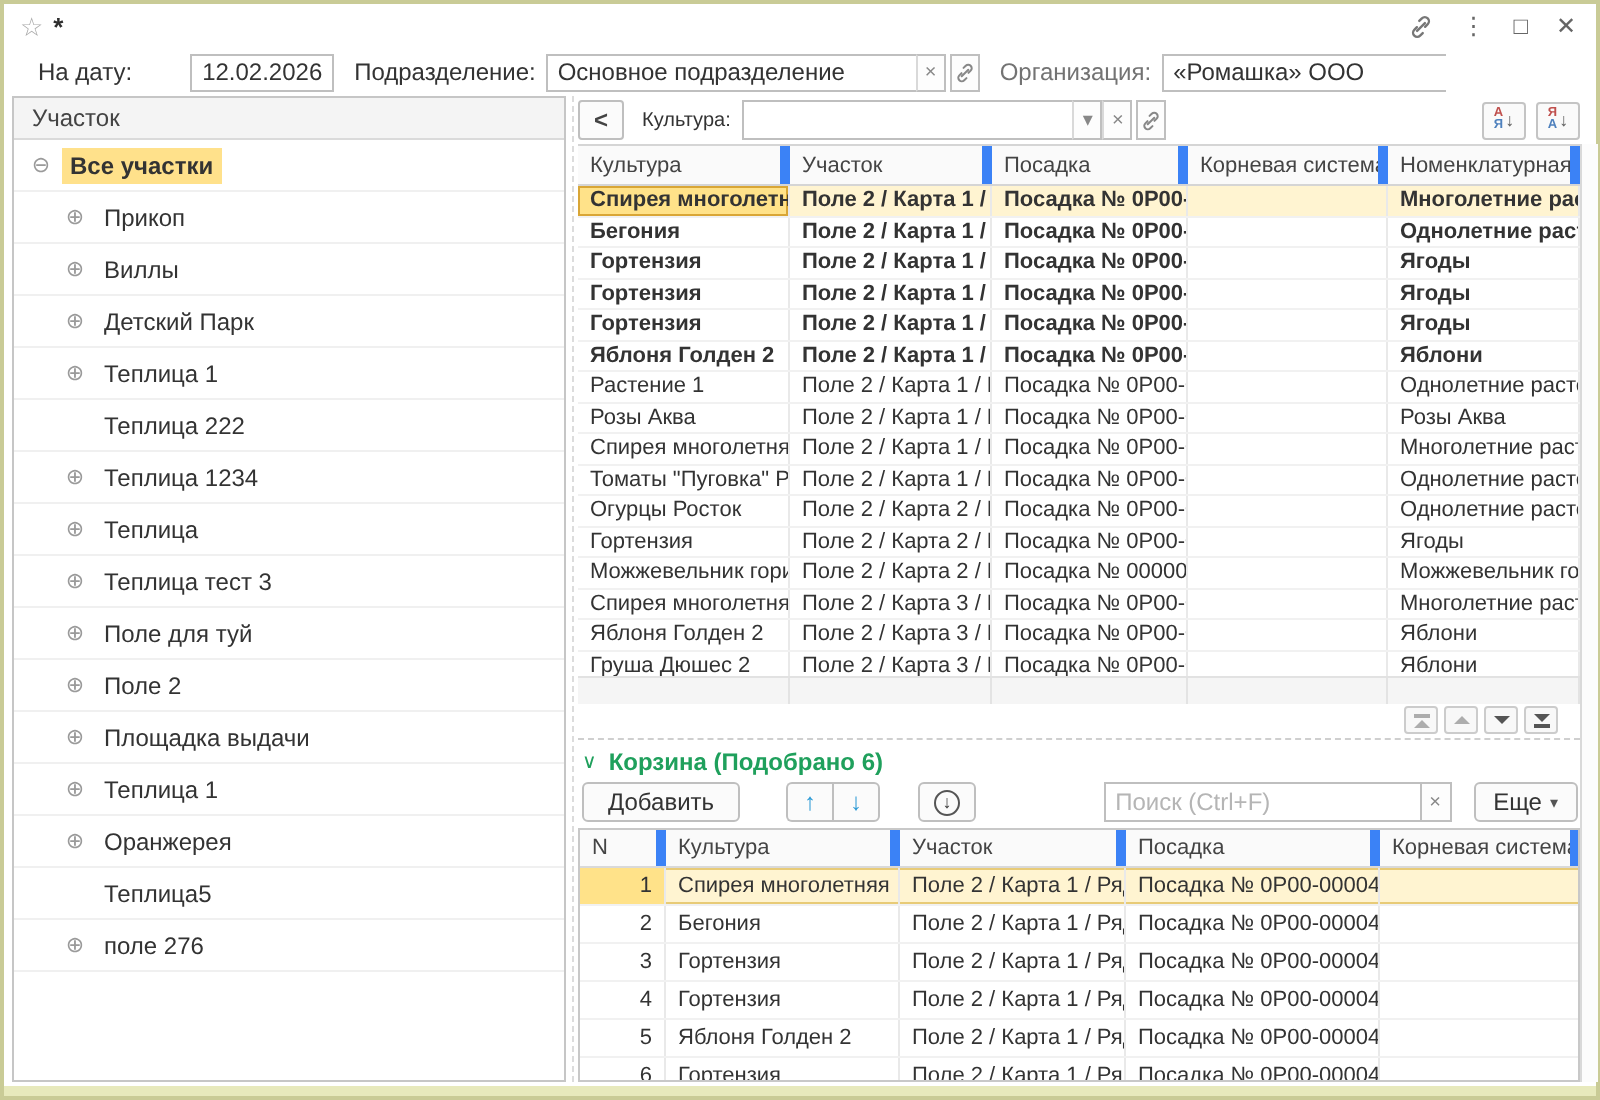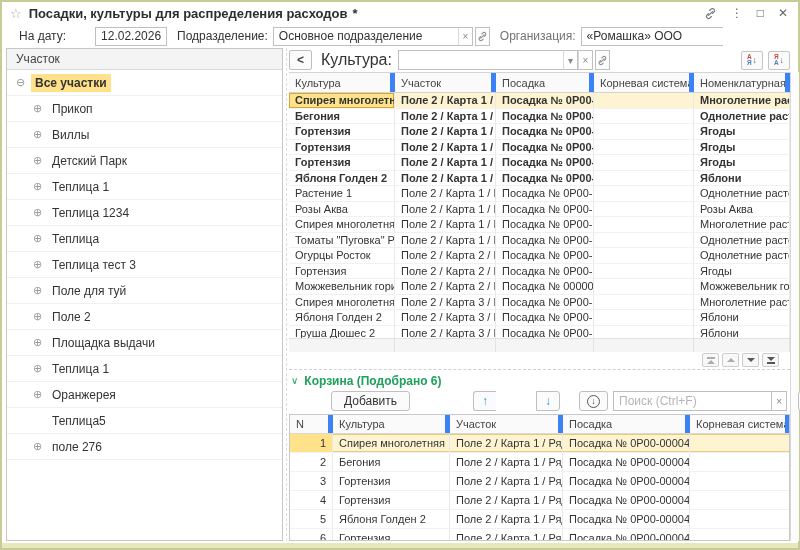--- a/index.html
+++ b/index.html
@@ -40,21 +40,21 @@
   .t-label { padding:2px 4px; white-space:nowrap; }
   .tree-item.selected .t-label { background:#FFE18B; font-weight:bold; }
 
   
   .v-splitter { position:absolute; left:284px; top:46px; bottom:7px; border-left:1px dashed #DCDCDC; }
   .right-panel { position:absolute; left:287px; top:46px; width:501px; bottom:7px; display:flex; flex-direction:column; }
   .rp-track { position:absolute; left:788px; top:70px; bottom:7px; width:9px; border-left:1px solid #D9D9D9; background:#FCFCFC; }
 
   .filter-row { height:24px; flex:none; display:flex; align-items:center; }
   .back-btn { width:23px; height:20px; border:1px solid #BFBFBF; border-radius:2px; background:#FBFBFB; display:flex; align-items:center; justify-content:center; font-size:12px; font-weight:bold; color:#444; }
-  .filter-lbl { font-size:16px; color:#333; margin:0 6px 0 9px; }
+  .filter-lbl { font-size:10px; color:#333; margin:0 6px 0 9px; }
   .combo { display:flex; height:20px; }
   .combo .inp { width:165px; height:20px; border-right:none; }
   .combo .mini { height:20px; }
   .sort-group { margin-left:auto; display:flex; gap:5px; }
   .sort-btn { width:22px; height:19px; border:1px solid #C4C4C4; border-radius:2px; background:#FAFAFA; display:flex; align-items:center; justify-content:center; gap:1px; }
   .sort-letters { display:flex; flex-direction:column; line-height:6px; font-size:6.5px; font-weight:bold; }
   .lt-red { color:#C0504D; } .lt-blue { color:#4F81BD; }
   .sort-arrow { font-size:9px; color:#666; }
 
   
@@ -78,21 +78,21 @@
   .tri { width:0; height:0; border-left:4px solid transparent; border-right:4px solid transparent; }
   .tri.up { border-bottom:4px solid #ADADAD; }
   .tri.down { border-top:4px solid #555; }
   .bar { width:8px; height:2px; background:#ADADAD; }
   .bar.dark { background:#555; }
 
   
   .basket-header { height:18px; flex:none; display:flex; align-items:center; gap:6px; padding:3px 2px 0 2px; font-size:12px; font-weight:bold; color:#1FA05C; }
   .chev { font-size:10px; font-weight:normal; }
   .basket-toolbar { height:26px; flex:none; display:flex; align-items:center; gap:5px; padding:3px 0 3px 2px; }
-  .btn { border:1px solid #BFBFBF; border-radius:3px; background:#FBFBFB; height:20px; font-size:12px; color:#333; padding:0 12px; display:flex; align-items:center; white-space:nowrap;margin-left:40px; }
+  .btn { border:1px solid #BFBFBF; border-radius:3px; background:#FBFBFB; height:20px; font-size:12px; color:#333; padding:0 12px; display:flex; align-items:center; white-space:nowrap; }
   .btn-pair { display:flex; margin-left:18px; }
   .btn-pair .btn { padding:0 8px; }
   .btn-pair .btn:first-child { border-radius:3px 0 0 3px; border-right:none; }
   .btn-pair .btn:last-child { border-radius:0 3px 3px 0; }
   .arrow-up { color:#2E9BD6; font-weight:bold; font-size:12px; }
   .arrow-dn { color:#2E9BD6; font-weight:bold; font-size:12px; }
   .btn-circle { margin-left:14px; padding:0 7px; }
   .circle { width:13px; height:13px; border:1px solid #555; border-radius:50%; display:flex; align-items:center; justify-content:center; font-size:9px; color:#444; }
   .search-wrap { margin-left:auto; display:flex; height:20px; }
   .search-wrap .inp { width:158px; height:20px; border-right:none; color:#000000; }
@@ -111,21 +111,20 @@
   .brow.selected { background:#FFF4D1; box-shadow:inset 0 1px 0 #E8CB77, inset 0 -1px 0 #E8CB77; }
   .brow.selected .bc.n { background:#FFE289; }
 </style>
 </head>
 <body>
 
 <div class="window">
 
   <div class="titlebar">
     <span class="star">☆</span>
-    <span class="title">Посадки, культуры для распределения расходов</span>
     <span class="modified">*</span>
     <span class="tb-icons">
       <span class="ic">
         <svg class="chain" width="13" height="13" viewBox="0 0 12 12">
             <path d="M4.2 7.8 L7.8 4.2 M5.2 3.2 l1.2-1.2 a1.9 1.9 0 0 1 2.7 2.7 L7.9 5.9 M6.8 8.8 L5.6 10 a1.9 1.9 0 0 1 -2.7-2.7 l1.2-1.2" fill="none" stroke="#777" stroke-width="1.1" stroke-linecap="round"></path>
           </svg>
       </span>
       <span class="ic">⋮</span>
       <span class="ic">□</span>
       <span class="ic ic-close">✕</span>
@@ -168,20 +167,24 @@
           <span class="twisty">⊕</span>
           <span class="t-label">Виллы</span>
         </div>
         <div class="tree-item" style="padding-left: 23px;">
           <span class="twisty">⊕</span>
           <span class="t-label">Детский Парк</span>
         </div>
         <div class="tree-item" style="padding-left: 23px;">
           <span class="twisty">⊕</span>
           <span class="t-label">Теплица 1</span>
+        </div>
+        <div class="tree-item" style="padding-left: 23px;">
+          <span class="twisty"></span>
+          <span class="t-label">Теплица 222</span>
         </div>
         <div class="tree-item" style="padding-left: 23px;">
           <span class="twisty">⊕</span>
           <span class="t-label">Теплица 1234</span>
         </div>
         <div class="tree-item" style="padding-left: 23px;">
           <span class="twisty">⊕</span>
           <span class="t-label">Теплица</span>
         </div>
         <div class="tree-item" style="padding-left: 23px;">

